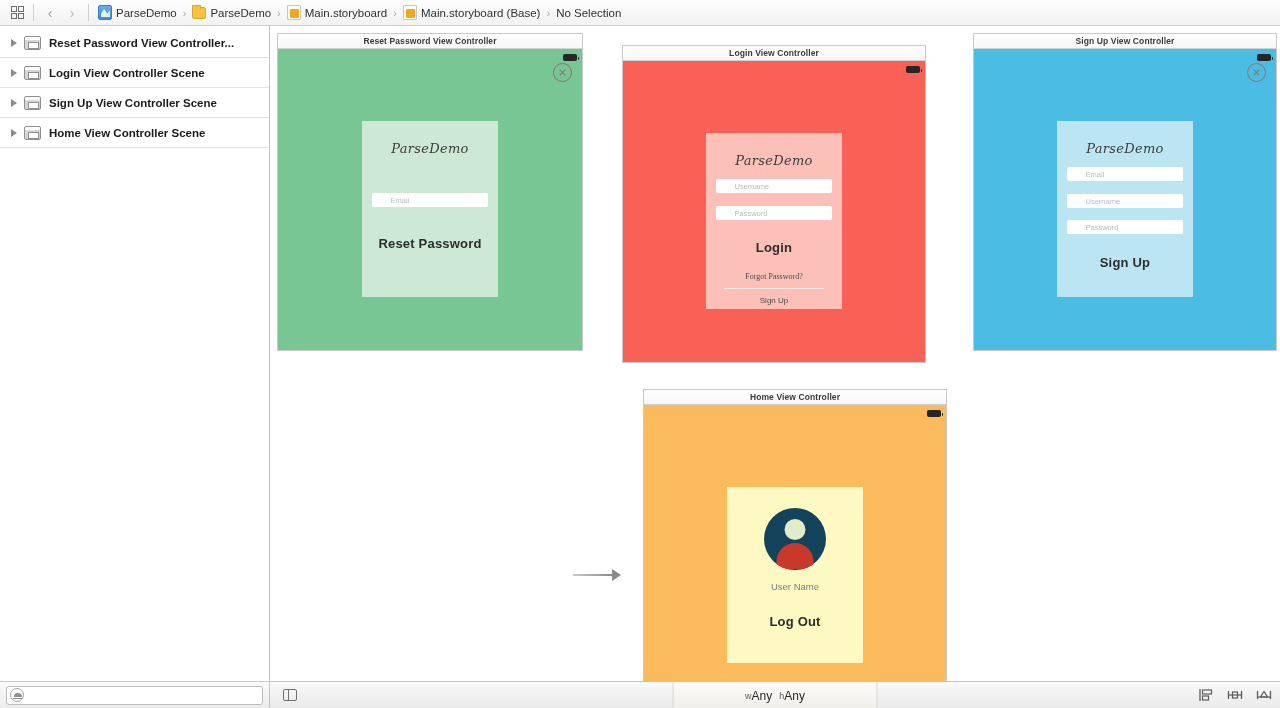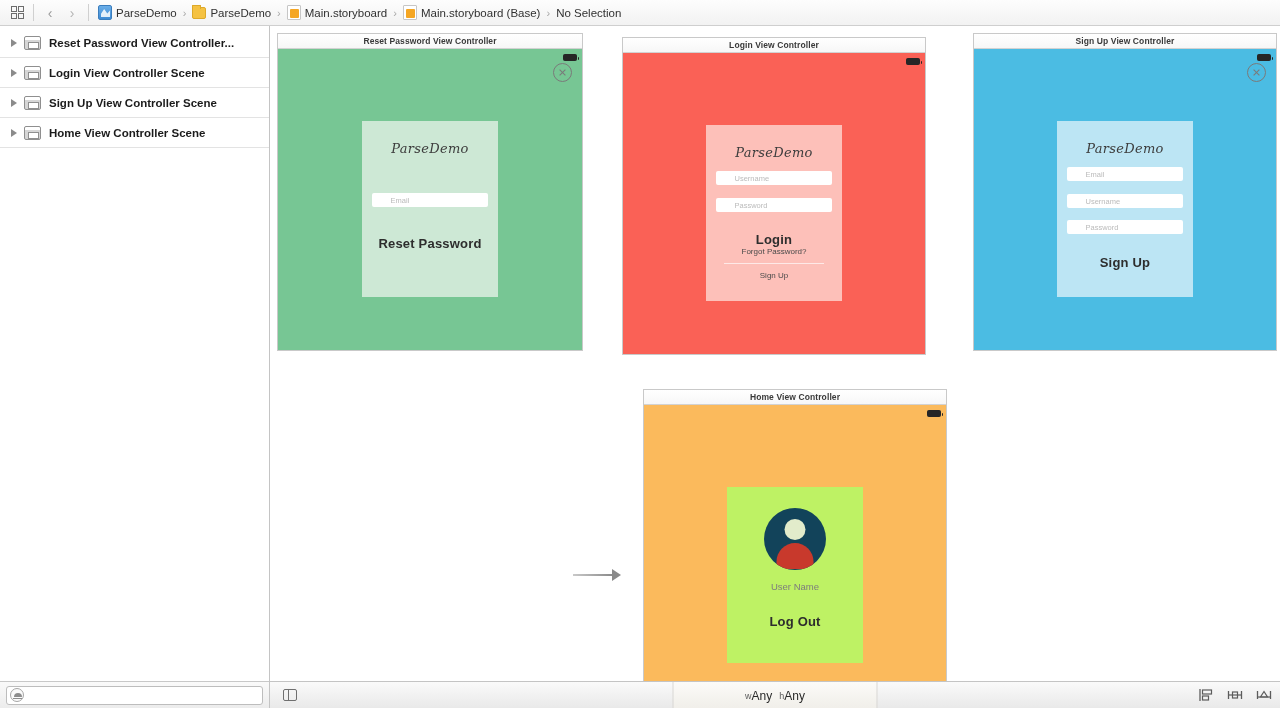--- a/index.html
+++ b/index.html
@@ -430,30 +430,30 @@
             </svg>
           </div>
           <div class="card" style="top:72px; width:136px; height:176px; background:#CDE8D5;">
             <div class="logo" style="margin-top:20px;">ParseDemo</div>
             <div class="field" style="margin-top:37px;">Email</div>
             <div class="primary-btn" style="margin-top:29px;">Reset Password</div>
           </div>
         </div>
       </div>
 
-      <div class="scene" style="left:353px; top:12px; width:302px; height:316px;">
+      <div class="scene" style="left:353px; top:20px; width:302px; height:316px;">
         <div class="scene-title">Login View Controller</div>
         <div class="device" style="background:#FA6156;">
           <div class="battery"></div>
           <div class="card" style="top:72px; width:136px; height:176px; background:#FDC0B9;">
             <div class="logo" style="margin-top:20px;">ParseDemo</div>
             <div class="field" style="margin-top:11px;">Username</div>
             <div class="field" style="margin-top:13px;">Password</div>
             <div class="primary-btn" style="margin-top:20px;">Login</div>
-            <div class="link-sm" style="">Forgot Password?</div>
+            <div class="link-sm" style="margin-top:17px;font-family:Liberation Serif, serif;">Forgot Password?</div>
             <div class="divider-line" style="margin-top:7px;"></div>
             <div class="link-sm" style="margin-top:7px;">Sign Up</div>
           </div>
         </div>
       </div>
 
       <div class="scene" style="left:704px; top:8px; width:302px; height:316px;">
         <div class="scene-title">Sign Up View Controller</div>
         <div class="device" style="background:#4BBCE3;">
           <div class="battery"></div>
@@ -475,21 +475,21 @@
 
       <div class="segue" style="left:303px; top:543px;">
         <span class="shaft"></span>
         <span class="head"></span>
       </div>
 
       <div class="scene" style="left:374px; top:364px; width:302px; height:316px;">
         <div class="scene-title">Home View Controller</div>
         <div class="device" style="background:#FBBA5C;">
           <div class="battery"></div>
-          <div class="card" style="top:82px; width:136px; height:176px; background:#bef264;">
+          <div class="card" style="top:82px; width:136px; height:176px; background:#fef9c3;">
             <div class="avatar" style="margin-top:21px;">
               <span class="head"></span>
               <span class="body"></span>
             </div>
             <div class="username-label" style="margin-top:11px;">User Name</div>
             <div class="primary-btn" style="margin-top:22px;">Log Out</div>
           </div>
         </div>
       </div>
 

